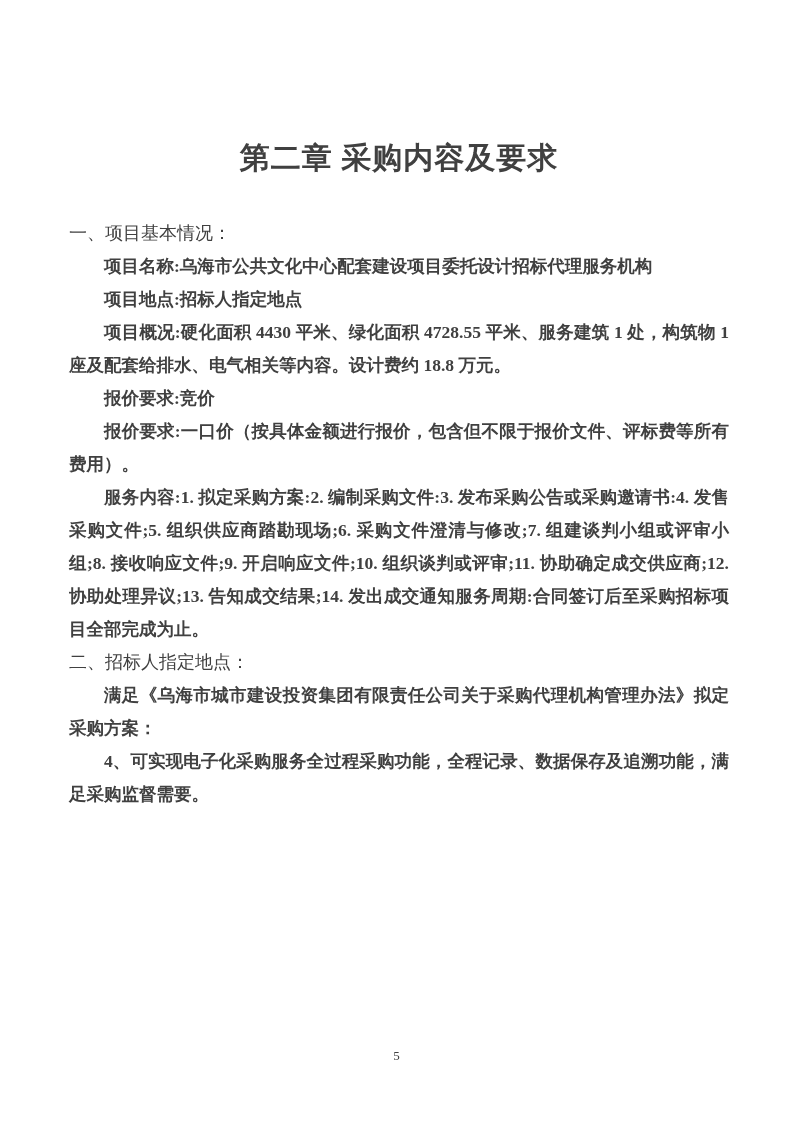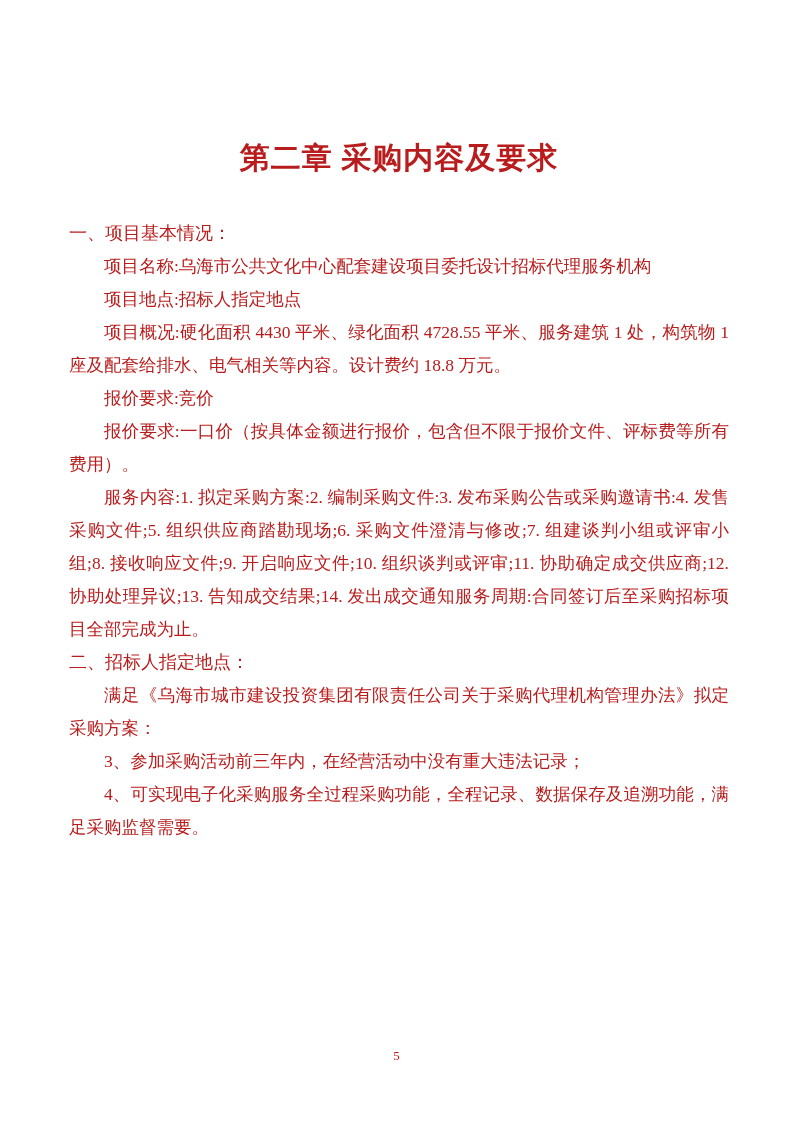--- a/index.html
+++ b/index.html
@@ -5,21 +5,21 @@
   html, body {
     margin: 0;
     padding: 0;
     background: #ffffff;
   }
   .page {
     position: relative;
     width: 793px;
     height: 1122px;
     background: #ffffff;
-    color: #b91c1c;
+    color: #404040;
     font-family: "Liberation Serif", "DejaVu Serif", serif;
     box-sizing: border-box;
     overflow: hidden;
   }
   .content {
     padding: 138px 64px 0 69px;
   }
   .doc-title {
     margin: 0 0 40px 0;
     text-align: center;
@@ -33,20 +33,21 @@
     font-size: 18px;
     font-weight: normal;
     line-height: 33px;
   }
   .para {
     margin: 0;
     font-size: 17.5px;
     line-height: 33px;
     text-align: justify;
     text-justify: inter-ideograph;
+    font-weight: bold;
   }
   .indent {
     text-indent: 2em;
   }
   .page-footer {
     position: absolute;
     left: 0;
     right: 0;
     bottom: 58px;
     text-align: center;
@@ -70,21 +71,20 @@
       <p class="para indent">项目地点:招标人指定地点</p>
       <p class="para indent">项目概况:硬化面积 4430 平米、绿化面积 4728.55 平米、服务建筑 1 处，构筑物 1 座及配套给排水、电气相关等内容。设计费约 18.8 万元。</p>
       <p class="para indent">报价要求:竞价</p>
       <p class="para indent">报价要求:一口价（按具体金额进行报价，包含但不限于报价文件、评标费等所有费用）。</p>
       <p class="para indent">服务内容:1. 拟定采购方案:2. 编制采购文件:3. 发布采购公告或采购邀请书:4. 发售采购文件;5. 组织供应商踏勘现场;6. 采购文件澄清与修改;7. 组建谈判小组或评审小组;8. 接收响应文件;9. 开启响应文件;10. 组织谈判或评审;11. 协助确定成交供应商;12. 协助处理异议;13. 告知成交结果;14. 发出成交通知服务周期:合同签订后至采购招标项目全部完成为止。</p>
     </section>
 
     <section>
       <h2 class="section-heading">二、招标人指定地点：</h2>
       <p class="para indent">满足《乌海市城市建设投资集团有限责任公司关于采购代理机构管理办法》拟定采购方案：</p>
-      <p class="para indent">3、参加采购活动前三年内，在经营活动中没有重大违法记录；</p>
       <p class="para indent">4、可实现电子化采购服务全过程采购功能，全程记录、数据保存及追溯功能，满足采购监督需要。</p>
     </section>
 
   </div>
 
   <div class="page-footer">
     <span class="page-number">5</span>
   </div>
 </div>
 

